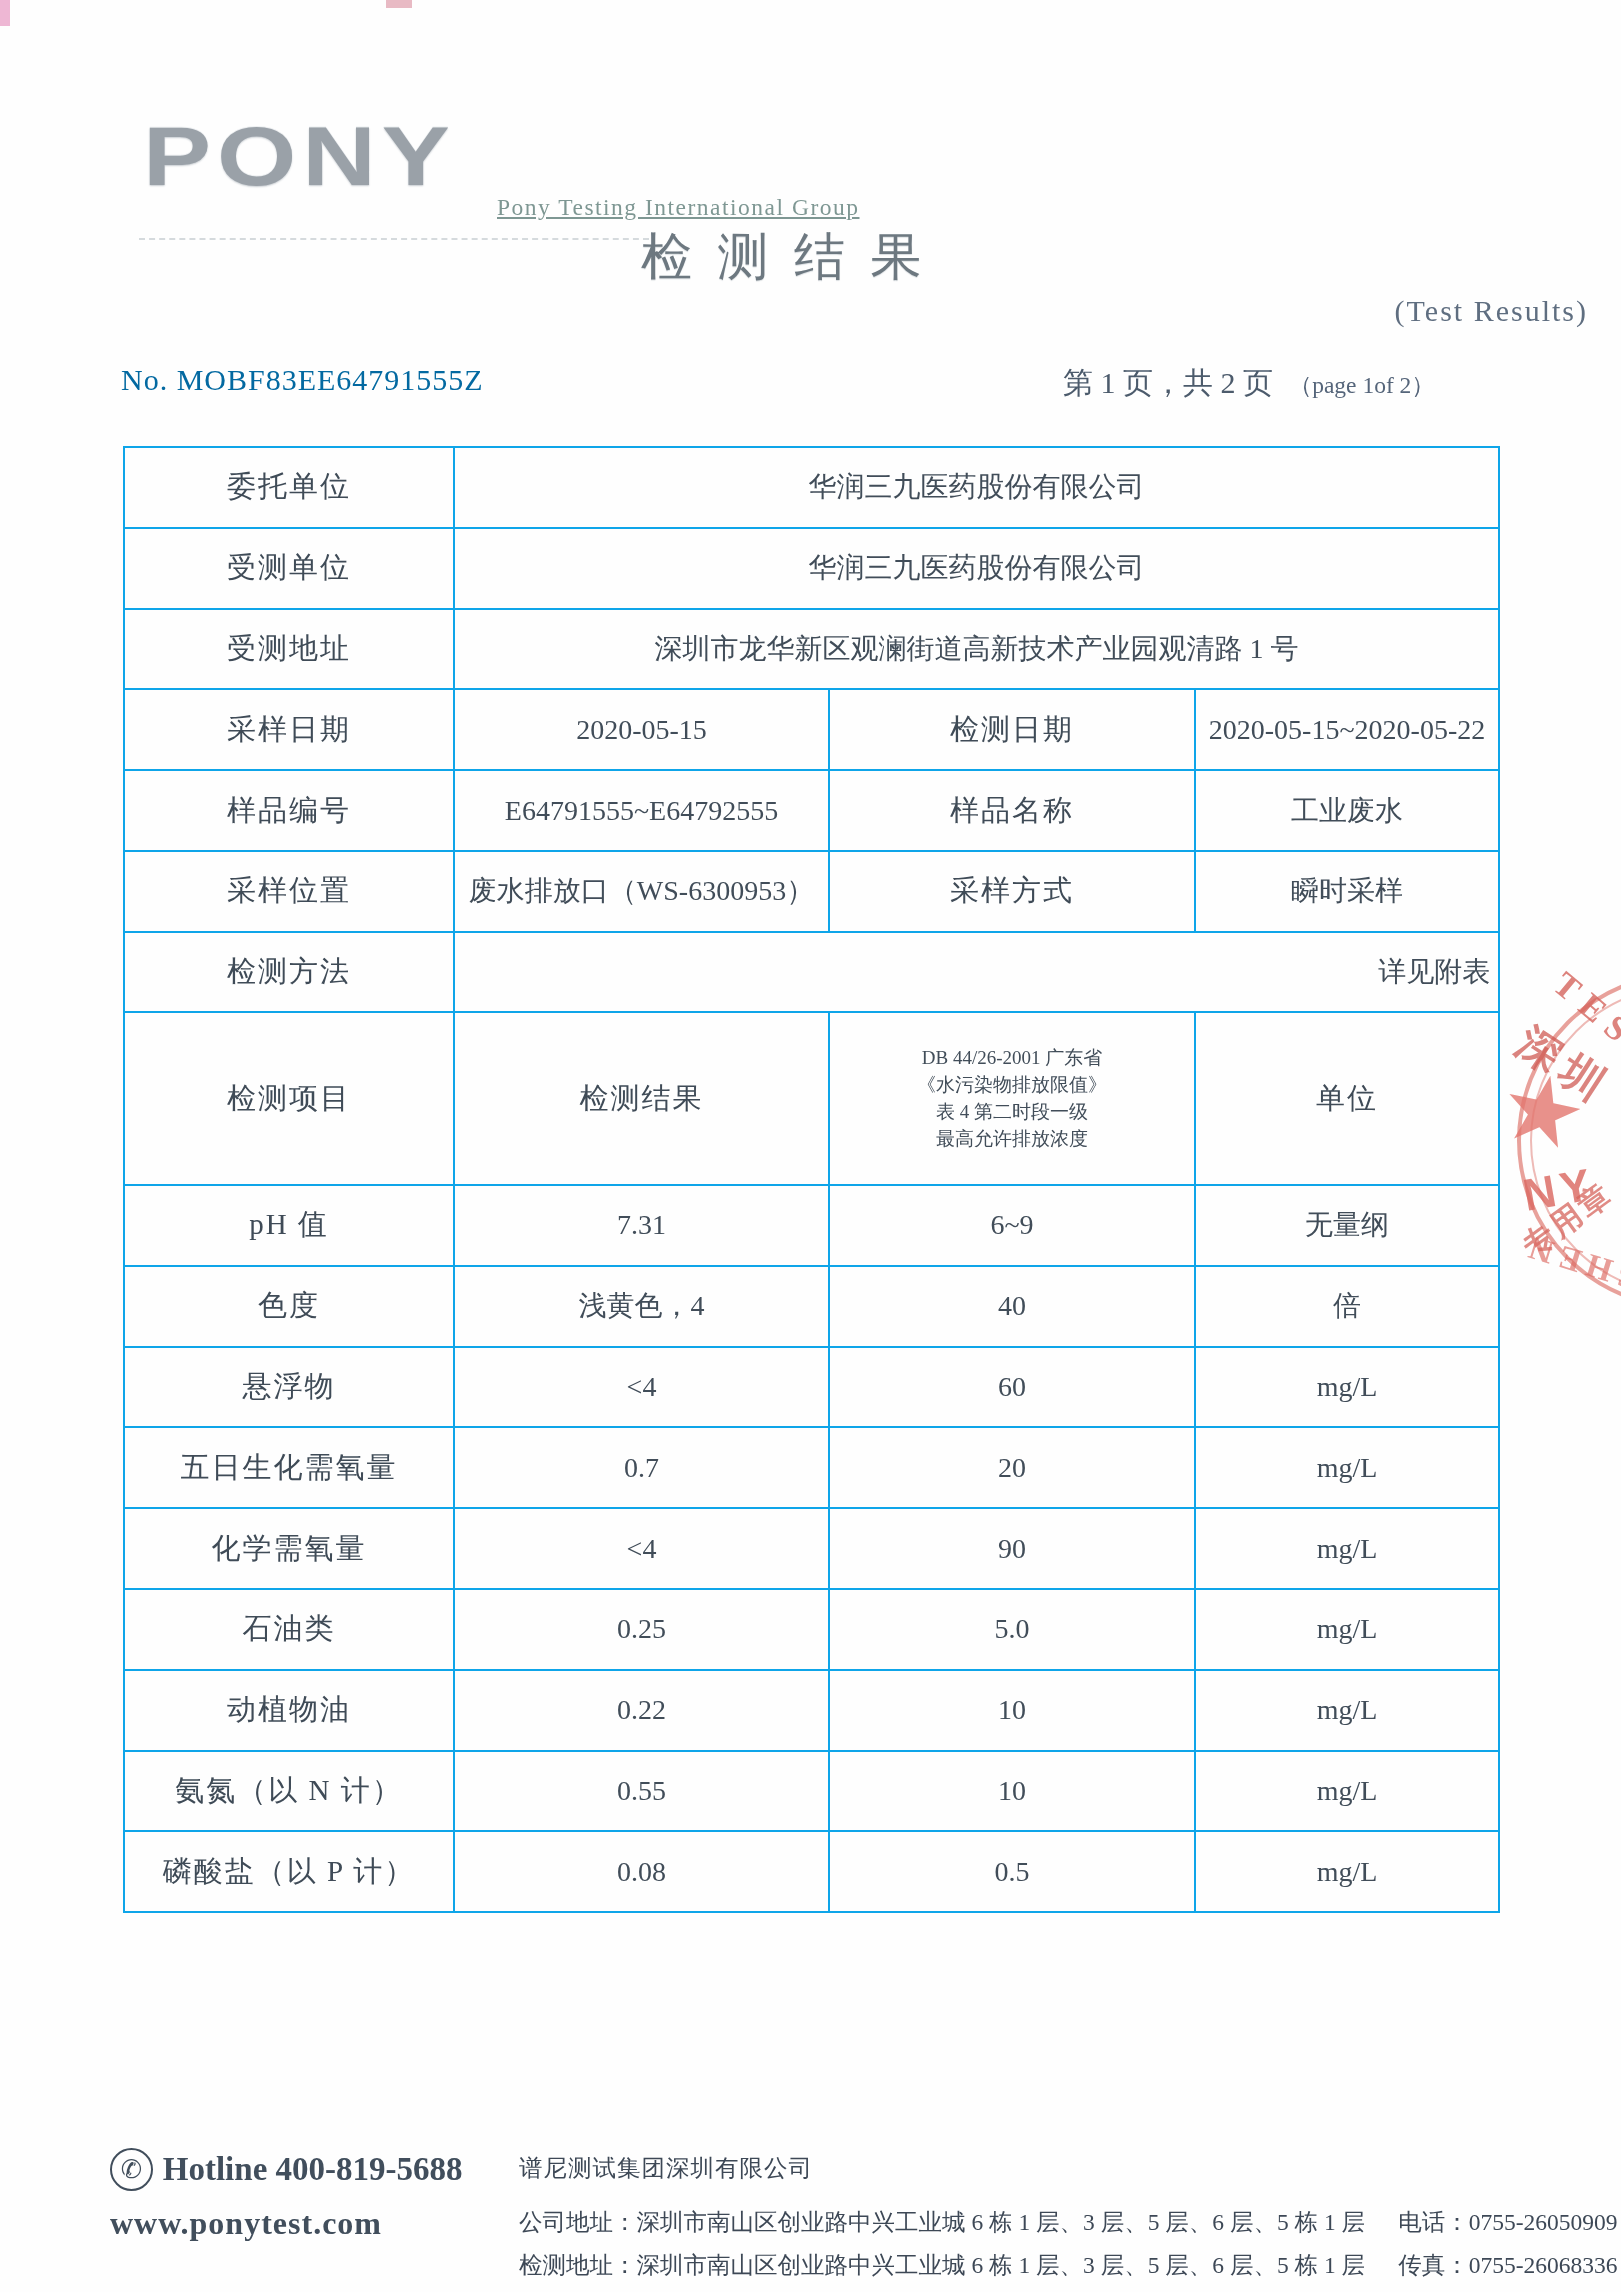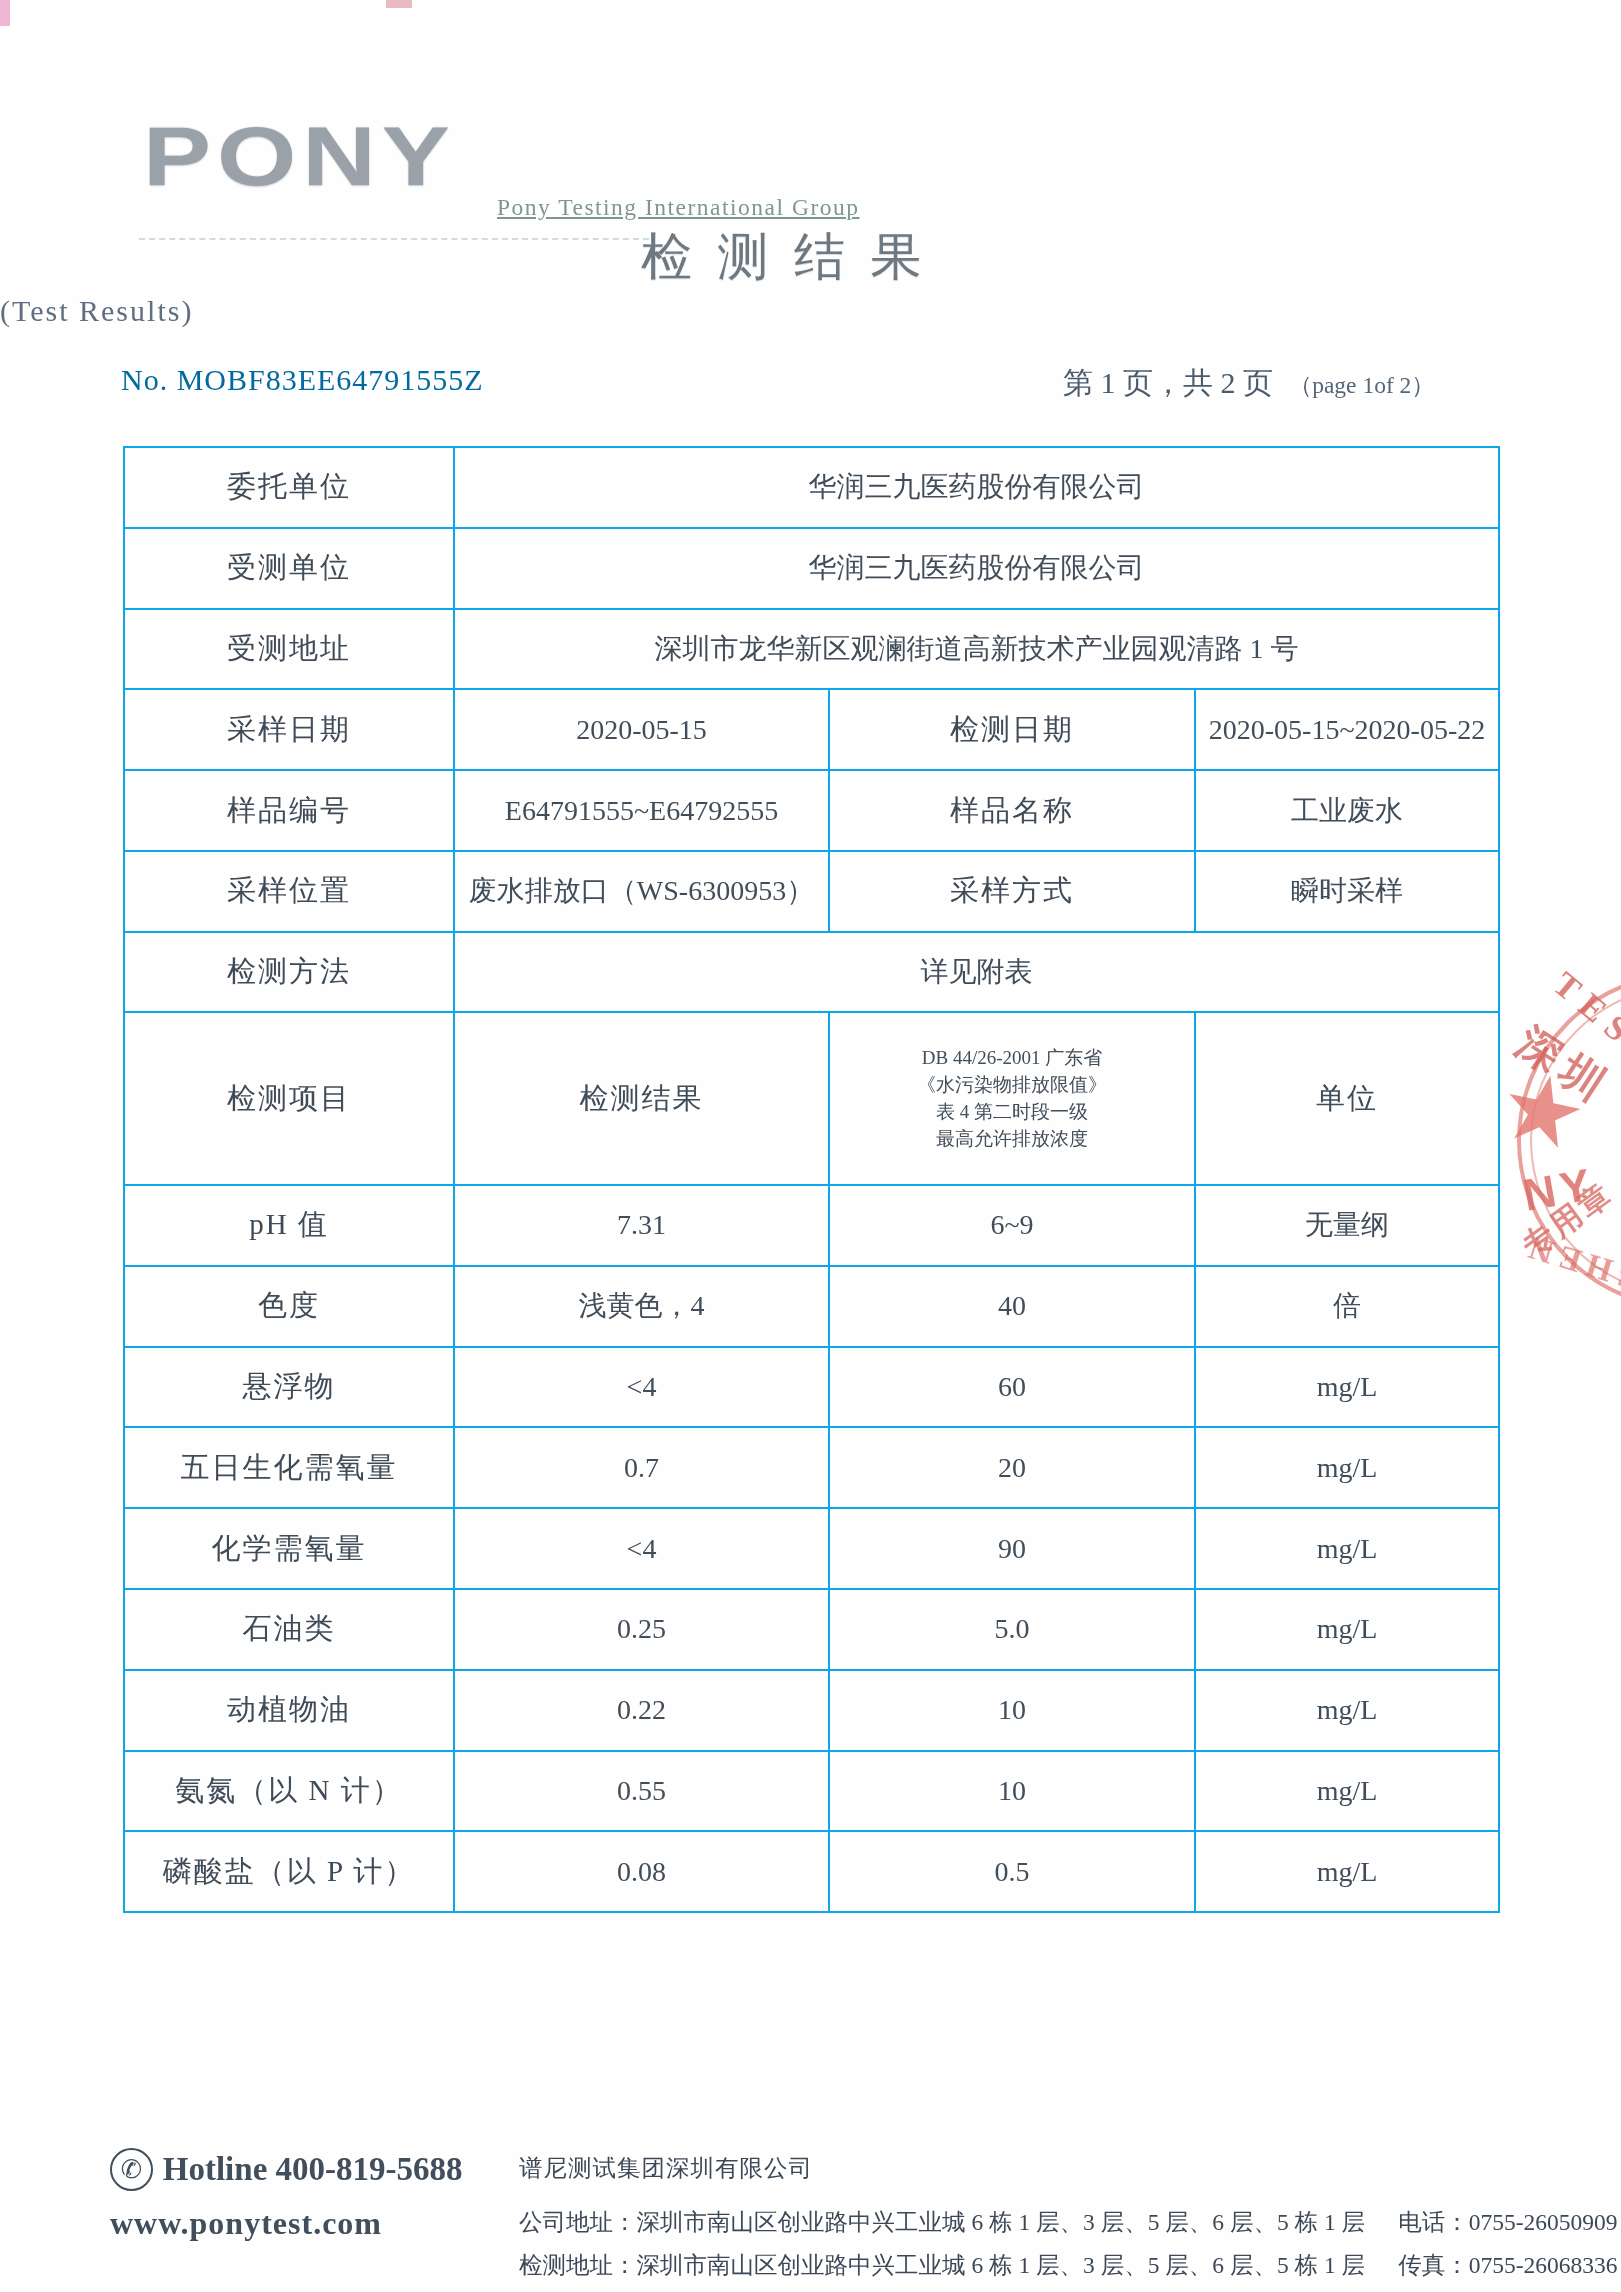--- a/index.html
+++ b/index.html
@@ -45,21 +45,21 @@
     border-top:2px dashed #ccd2d6;opacity:.8;
   }
   .doc-title-cn{
     position:absolute;left:0;top:229px;width:1588px;
     text-align:center;font-size:51px;line-height:1.1;
     letter-spacing:25.5px;color:#6d7880;font-weight:500;
     text-shadow:0 1px 1px #d9dde0;
   }
   .doc-title-en{
     position:absolute;left:0;top:294px;width:1588px;
-    text-align:left;font-size:30px;letter-spacing:2px;color:#5f6e80;
+    text-align:right;font-size:30px;letter-spacing:2px;color:#5f6e80;
   }
   
   .report-no{
     position:absolute;left:121px;top:363px;
     font-size:30px;letter-spacing:1px;color:#0369a1;
   }
   .page-info{
     position:absolute;left:1063px;top:363px;
     font-size:30px;color:#4c5b6c;white-space:nowrap;
   }
@@ -73,21 +73,21 @@
   }
   table.report td{
     border:2px solid #0ea5e9;
     text-align:center;vertical-align:middle;
     padding:3.9px 7.8px;
     height:71px; 
   }
   table.report td.lab{font-size:29px;color:#3f4b57;letter-spacing:2px;}
   table.report tr.hdr td{height:155px;}
   table.report td.std{font-size:19px;line-height:1.42;padding:7.8px 3.9px;border-radius:13px;}
-  table.report td.left-val{text-align:center;padding-left:8px;}
+  table.report td.left-val{text-align:right;padding-left:8px;}
 
   
   .seal-box{position:absolute;left:1517px;top:972px;width:337px;height:337px;pointer-events:none;}
   .seal-box .ring1{position:absolute;inset:0;border-radius:50%;border:4.9px solid rgba(224,130,122,.75);}
   .seal-box .ring2{position:absolute;inset:12.7px;border-radius:50%;border:2.9px solid rgba(224,130,122,.55);}
   .seal-box span{position:absolute;color:rgba(213,100,92,.8);font-weight:bold;white-space:nowrap;}
   .s-test{top:29px;left:25.5px;transform:rotate(40deg);font-size:35px;letter-spacing:9.8px;
           font-family:"Liberation Serif",serif;}
   .s-shencn{top:65px;left:-3.9px;transform:rotate(33deg);font-size:43px;letter-spacing:7.8px;color:rgba(205,85,78,.72)!important;}
   .s-star{top:98px;left:-11.8px;transform:rotate(12deg);font-size:84px;line-height:1;color:rgba(226,118,110,.8)!important;}

